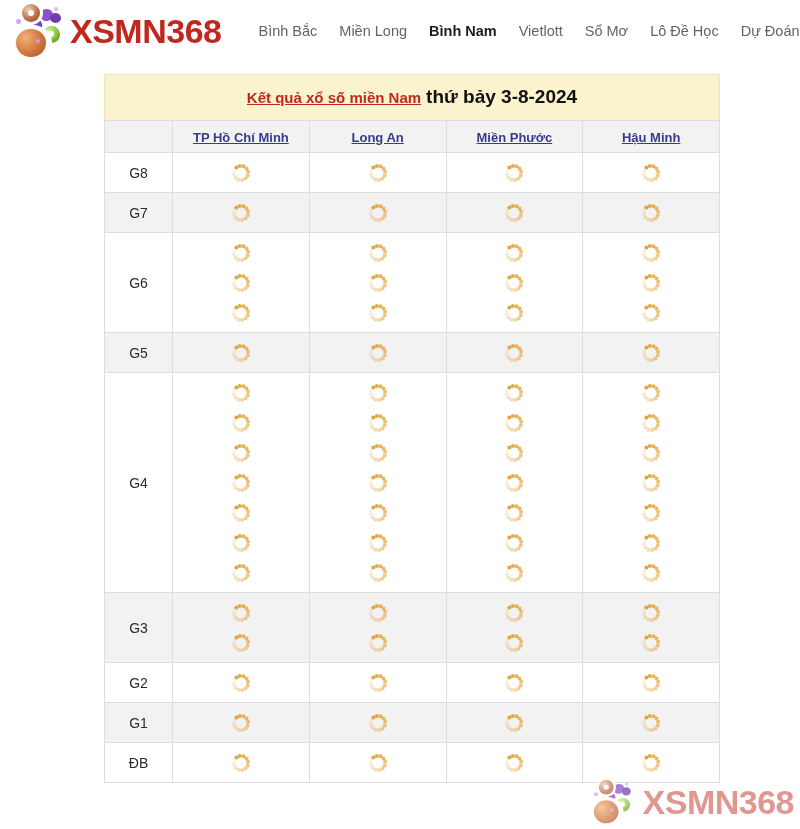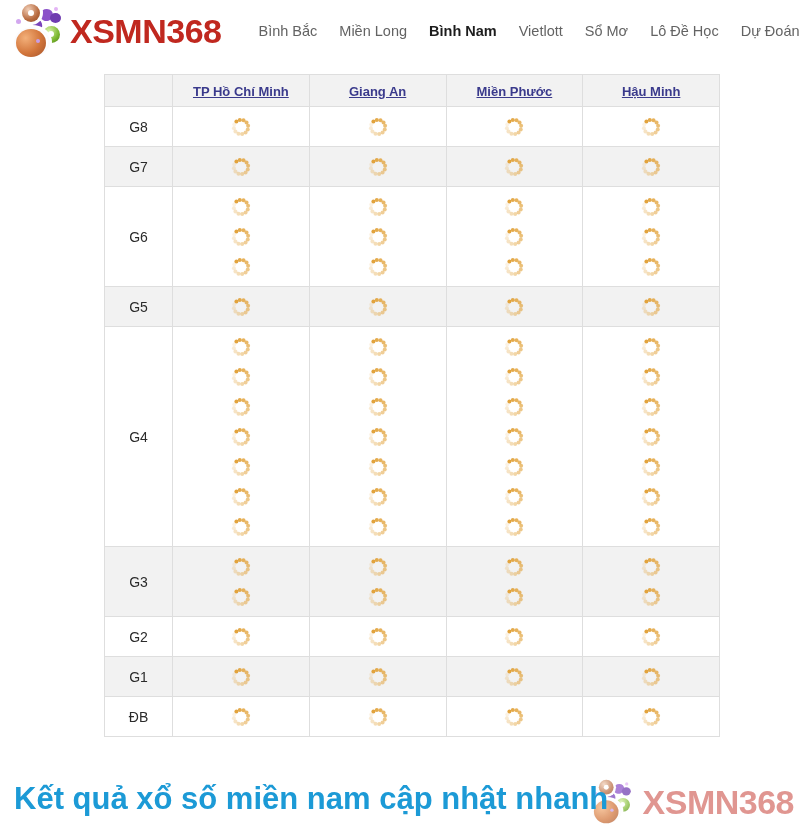--- a/index.html
+++ b/index.html
@@ -279,37 +279,40 @@
     <span class="nav-item active">Bình Nam</span>
     <span class="nav-item">Vietlott</span>
     <span class="nav-item">Sổ Mơ</span>
     <span class="nav-item">Lô Đề Học</span>
     <span class="nav-item">Dự Đoán</span>
   </nav>
 </div>
 
 <div id="result-panel">
 
+  <div id="result-title-bar">
+    <span id="result-title-link">Kết quả xổ số miền Nam</span><span id="result-title-date">thứ bảy 3-8-2024</span>
+  </div>
 
   <table id="result-table">
     <colgroup>
       <col class="col-label">
         <col>
         <col>
         <col>
         <col>
     </colgroup>
     <thead>
       <tr>
         <th></th>
         <th>
           <span class="prov-link">TP Hồ Chí Minh</span>
         </th>
         <th>
-          <span class="prov-link">Giang An</span>
+          <span class="prov-link">Long An</span>
         </th>
         <th>
           <span class="prov-link">Miền Phước</span>
         </th>
         <th>
           <span class="prov-link">Hậu Minh</span>
         </th>
       </tr>
     </thead>
     <tbody id="result-body">
@@ -1507,14 +1510,13 @@
       <span class="ball lb-brown"></span>
       <span class="ball lb-brown-dot"></span>
       <span class="ball lb-green"></span>
       <span class="ball lb-green-dot"></span>
       <span class="ring lb-big-shell"></span>
       <span class="ball lb-big"></span>
       <span class="ball lb-spark2"></span>
     </span>
     <span id="watermark-text">XSMN368</span>
   </div>
-  <div id="banner-text">Kết quả xổ số miền nam cập nhật nhanh</div>
 </div>
 
 </body></html>

